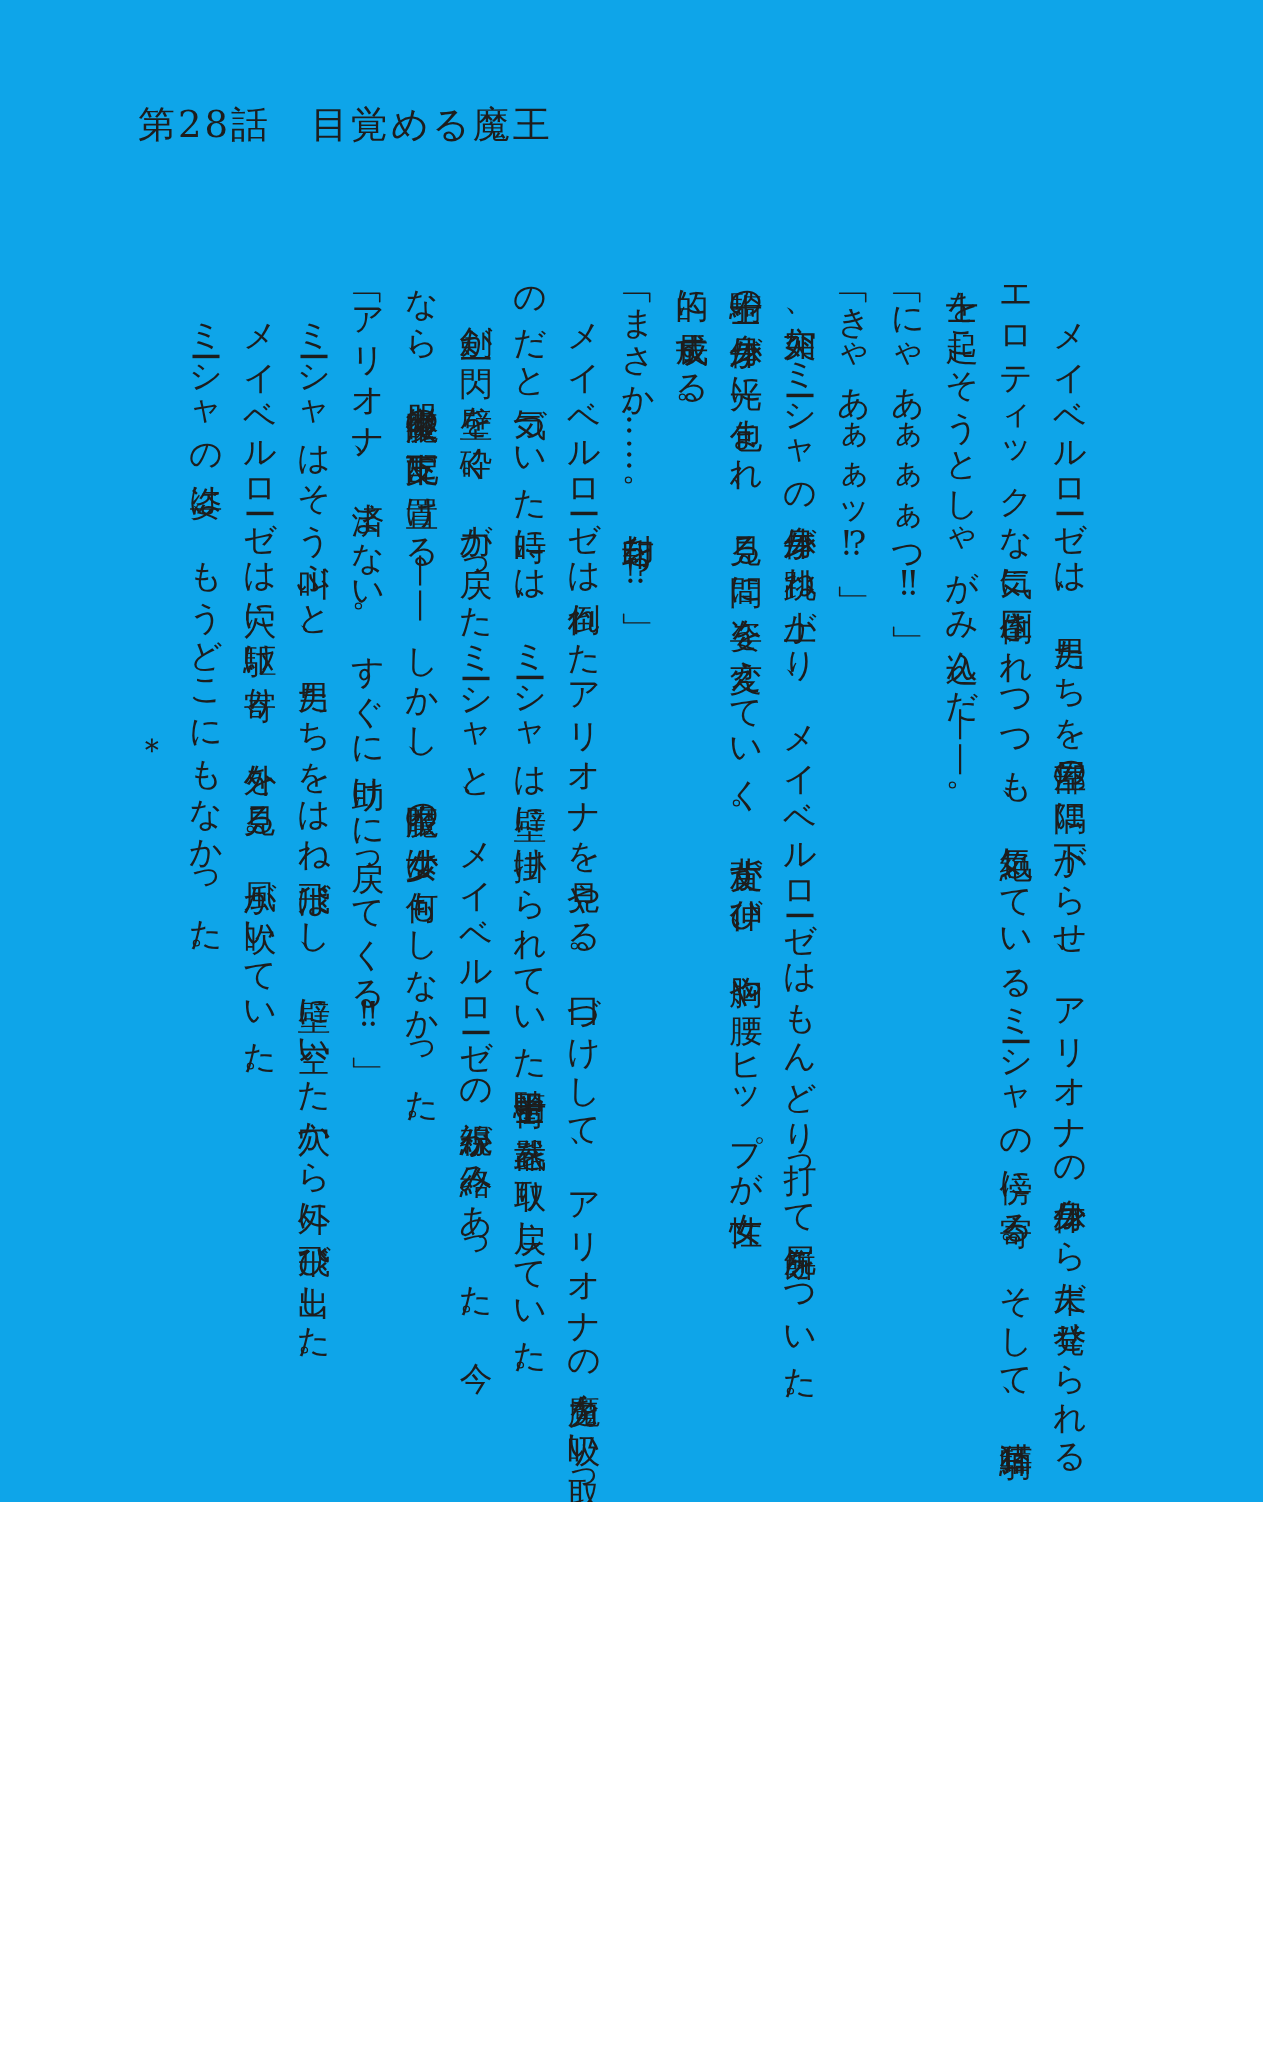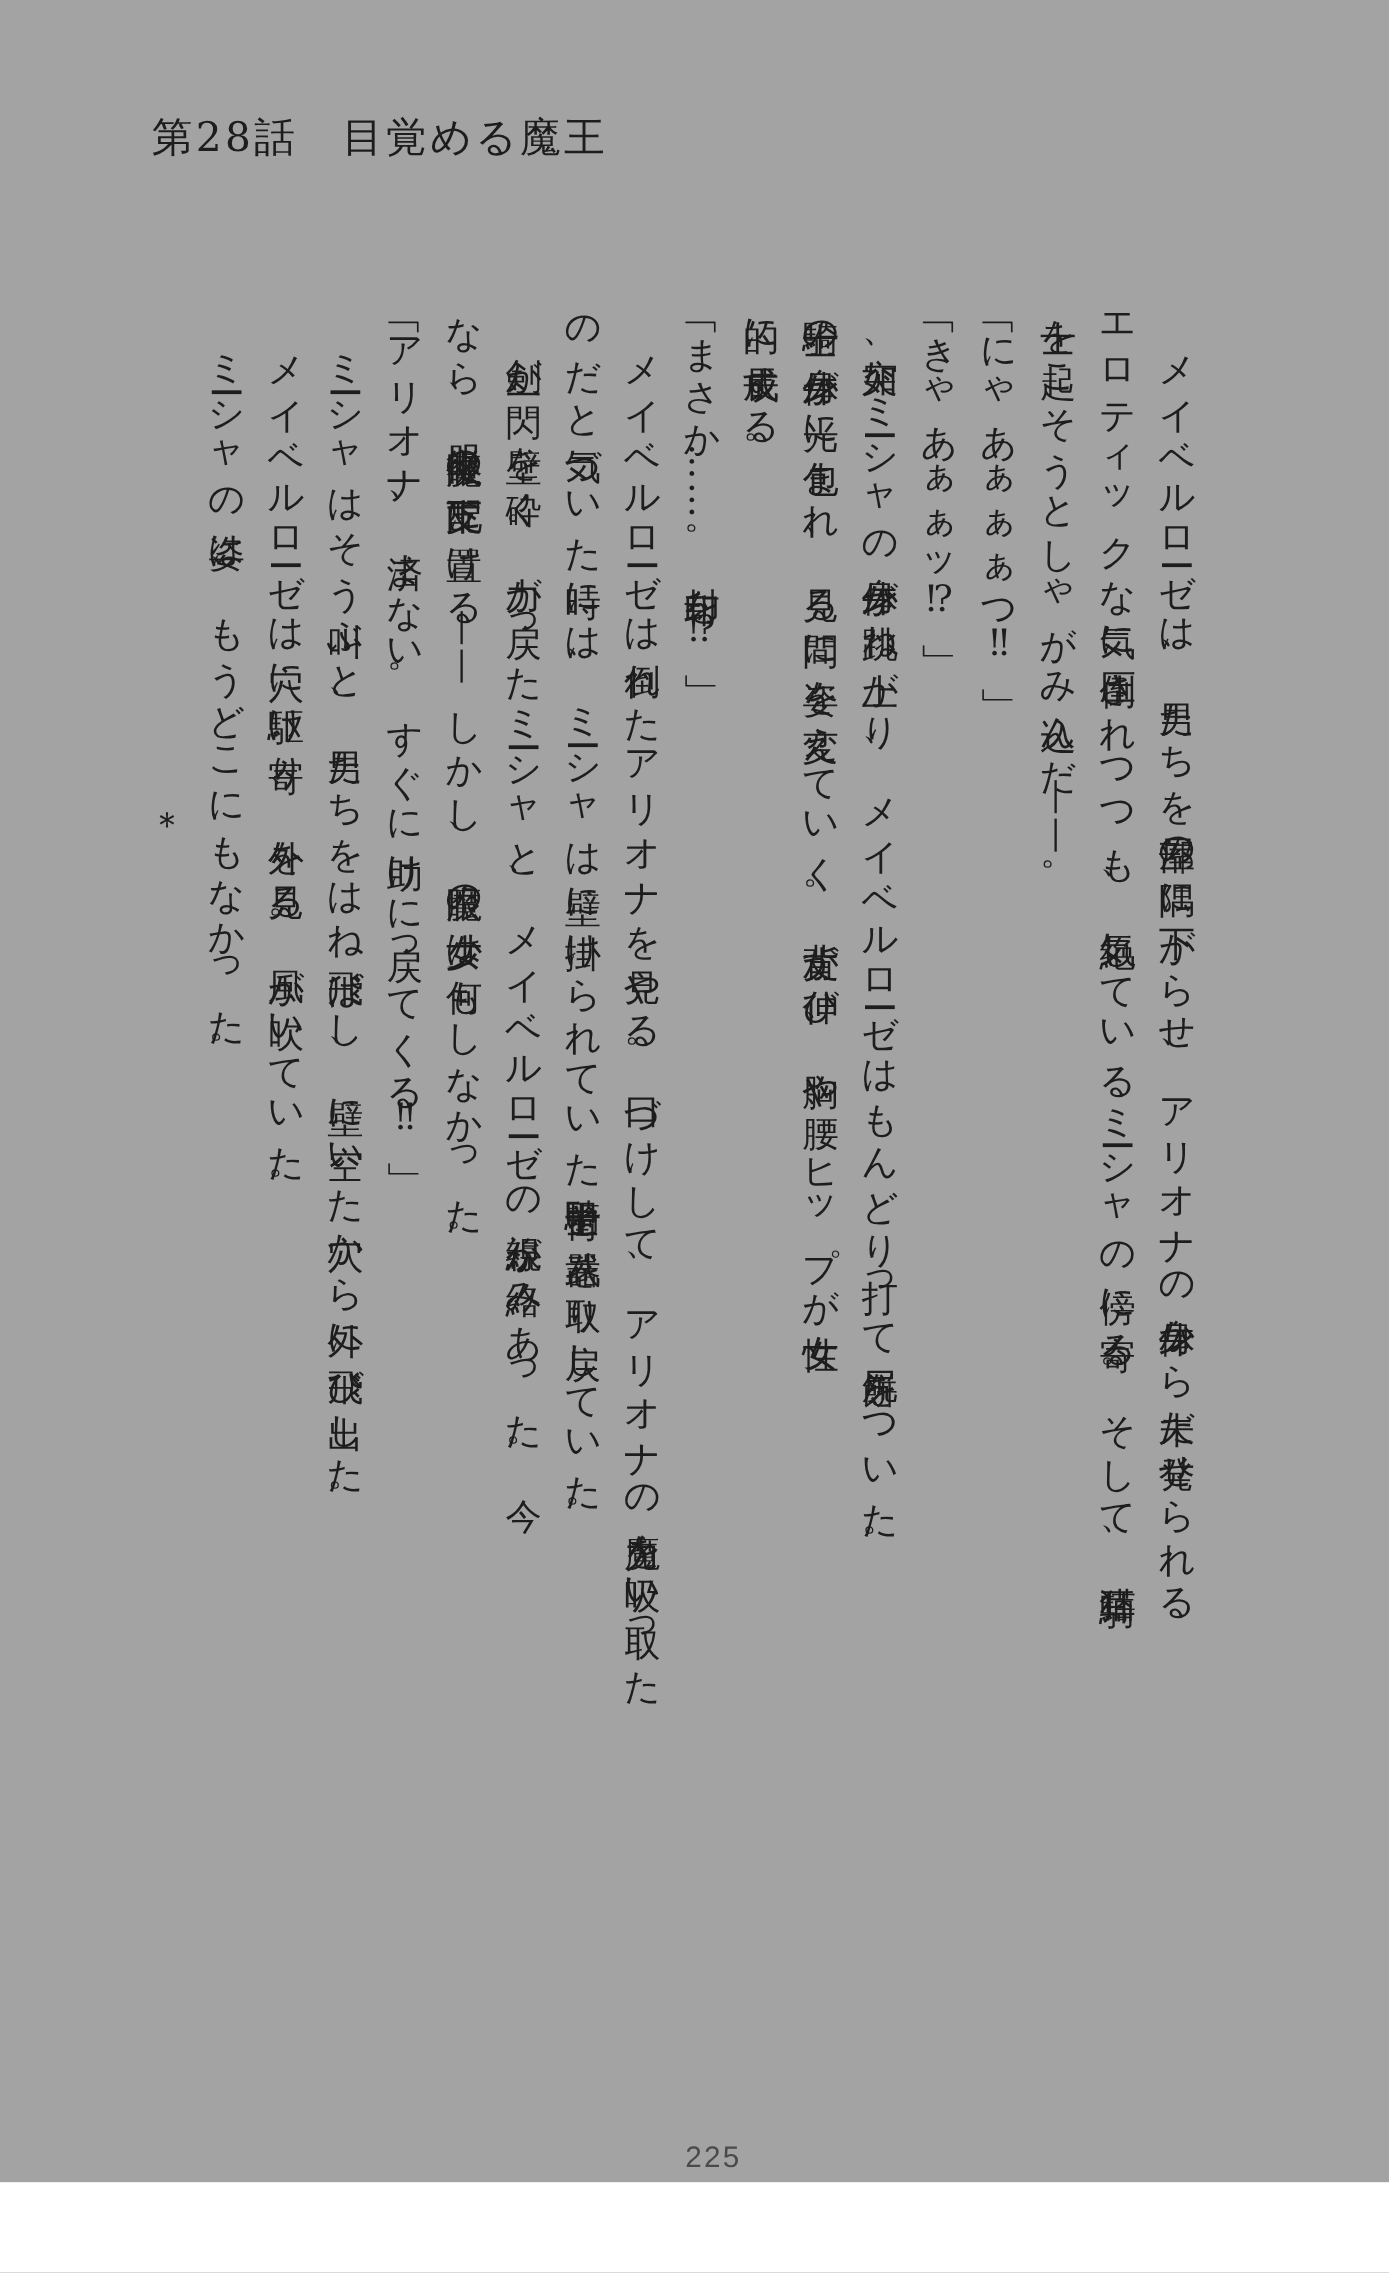--- a/index.html
+++ b/index.html
@@ -3,22 +3,22 @@
 <meta charset="utf-8">
 <style>
   html, body {
     margin: 0;
     padding: 0;
     background: #ffffff;
   }
   .page {
     position: relative;
     width: 1263px;
-    height: 1984px;
-    background: #a3a3a3;
+    height: 1502px;
+    background: #0ea5e9;
     font-family: "DejaVu Serif", "Liberation Serif", serif;
     color: #1d1d1d;
     overflow: hidden;
   }
   .chapter-header {
     position: absolute;
     left: 138px;
     top: 100px;
     font-size: 37px;
     letter-spacing: 3px;

